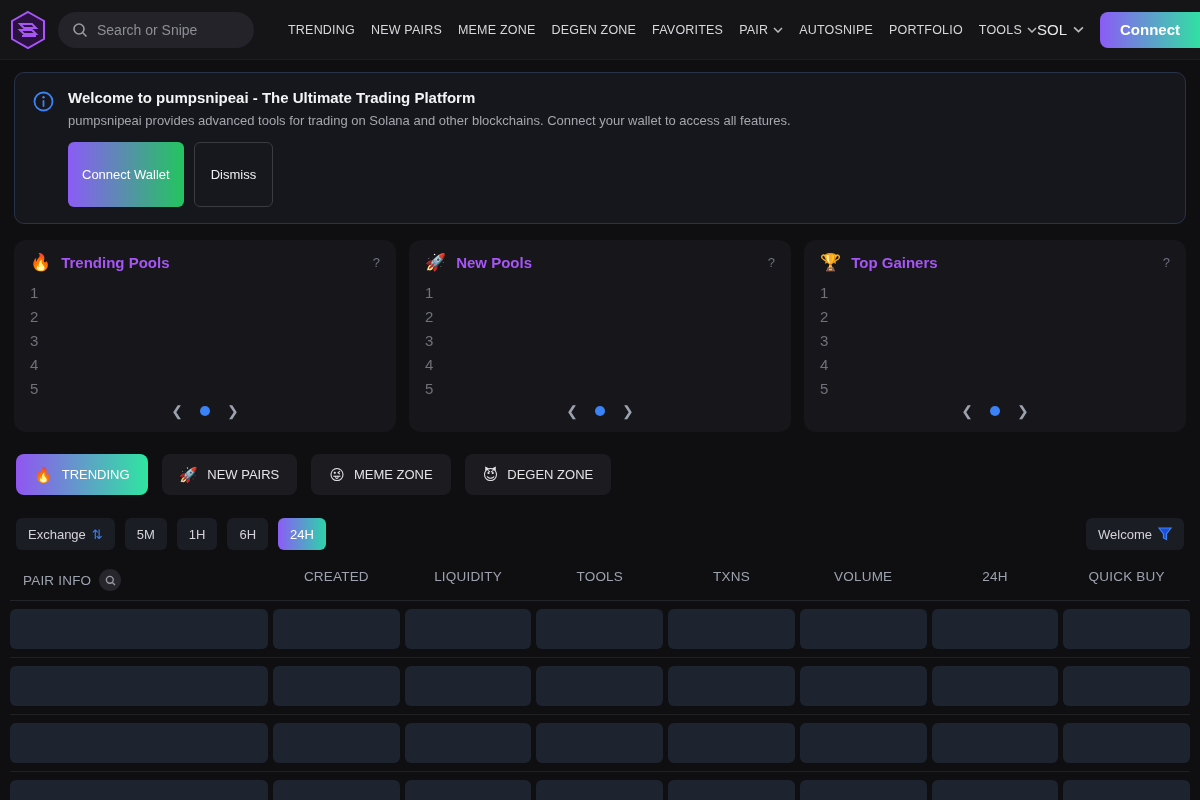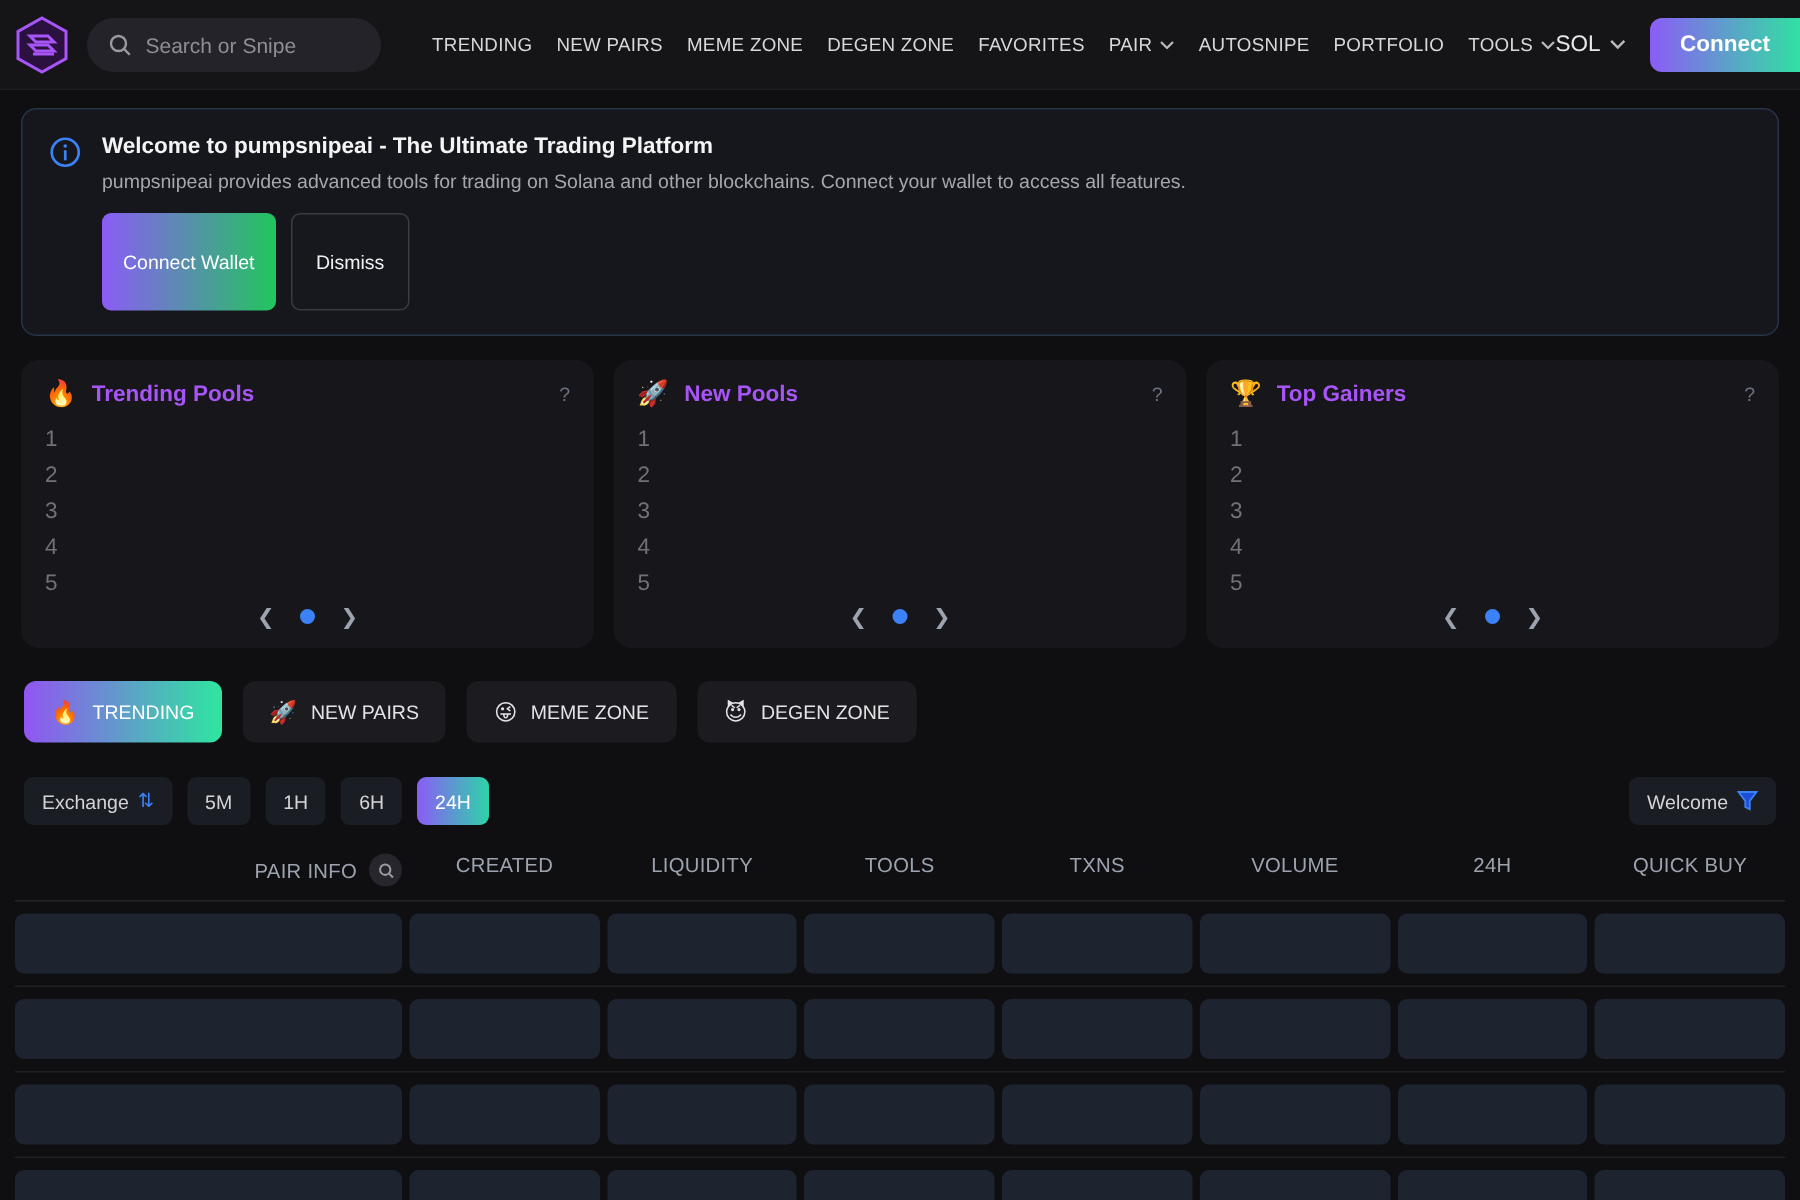--- a/index.html
+++ b/index.html
@@ -92,21 +92,21 @@
     display:flex; align-items:center; gap:6px;
   }
   .pill .blue { color:#3b82f6; font-size:13px; }
   .pill.active { background:linear-gradient(90deg,#8b5cf6,#2dd4a8); color:#fff; }
   .filter-btn { margin-left:auto; }
   
   .table { margin:19px 10px 0; }
   .tgrid { display:grid; grid-template-columns:258px repeat(7,1fr); gap:5px; }
   .thead { border-bottom:1px solid #23232a; padding-bottom:9px; }
   .th { font-size:13.5px; color:#9ca3af; text-align:center; letter-spacing:.2px; }
-  .th.first { text-align:left; padding-left:13px; display:flex; align-items:center; gap:8px;justify-content:flex-end; }
+  .th.first { text-align:left; padding-left:13px; display:flex; align-items:center; gap:8px; }
   .th-search {
     width:22px; height:22px; border-radius:50%; background:#26262c; cursor:pointer;
     display:inline-flex; align-items:center; justify-content:center;
   }
   .trow { padding:8px 0; border-bottom:1px solid #1f1f24; }
   .skel { height:40px; border-radius:6px; background:#1d2430; }
 </style>
 </head>
 <body>
 

